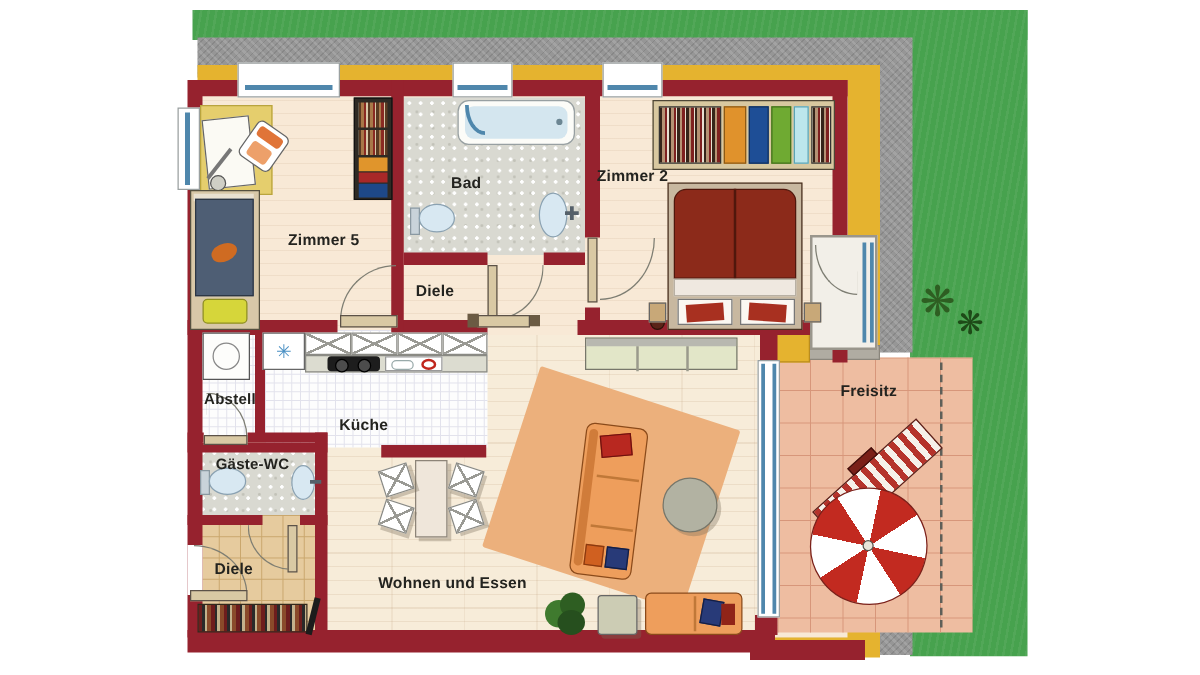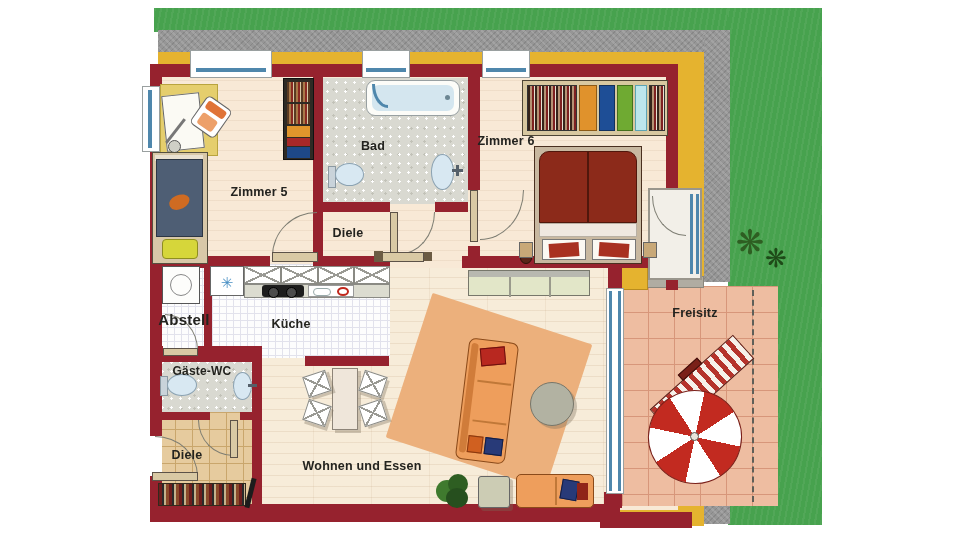--- a/index.html
+++ b/index.html
@@ -273,22 +273,22 @@
     <div style="position:absolute;left:44px;top:-7px;width:26px;height:8px;background:#7a2018;border:1px solid #40100c;box-sizing:border-box;"></div>
   </div>
   <div class="abs umbrella" style="left:648px;top:390px;width:92px;height:92px;transform:rotate(12deg);"></div>
   <div class="abs" style="left:690px;top:432px;width:9px;height:9px;border-radius:50%;background:#e8e4da;border:1.5px solid #55504a;box-sizing:border-box;"></div>
 
   <div class="glyph" style="left:750px;top:242px;font-size:34px;color:var(--plant-green,#2e5e22);">❋</div>
   <div class="glyph" style="left:776px;top:258px;font-size:26px;color:#1e4a18;">❋</div>
 
   <div class="lbl" style="left:259px;top:192px;">Zimmer 5</div>
   <div class="lbl" style="left:373px;top:146px;">Bad</div>
-  <div class="lbl" style="left:506px;top:141px;">Zimmer 6</div>
+  <div class="lbl" style="left:506px;top:141px;">Zimmer 2</div>
   <div class="lbl" style="left:348px;top:233px;">Diele</div>
-  <div class="lbl" style="left:184px;top:319px;font-size:15px;">Abstell</div>
-  <div class="lbl" style="left:291px;top:324px;">Küche</div>
+  <div class="lbl" style="left:184px;top:319px;font-size:12px;">Abstell</div>
+  <div class="lbl" style="left:291px;top:340px;">Küche</div>
   <div class="lbl" style="left:202px;top:371px;font-size:12px;">Gäste-WC</div>
   <div class="lbl" style="left:187px;top:455px;">Diele</div>
   <div class="lbl" style="left:362px;top:466px;">Wohnen und Essen</div>
   <div class="lbl" style="left:695px;top:313px;">Freisitz</div>
 
 </div>
 
 </body></html>

